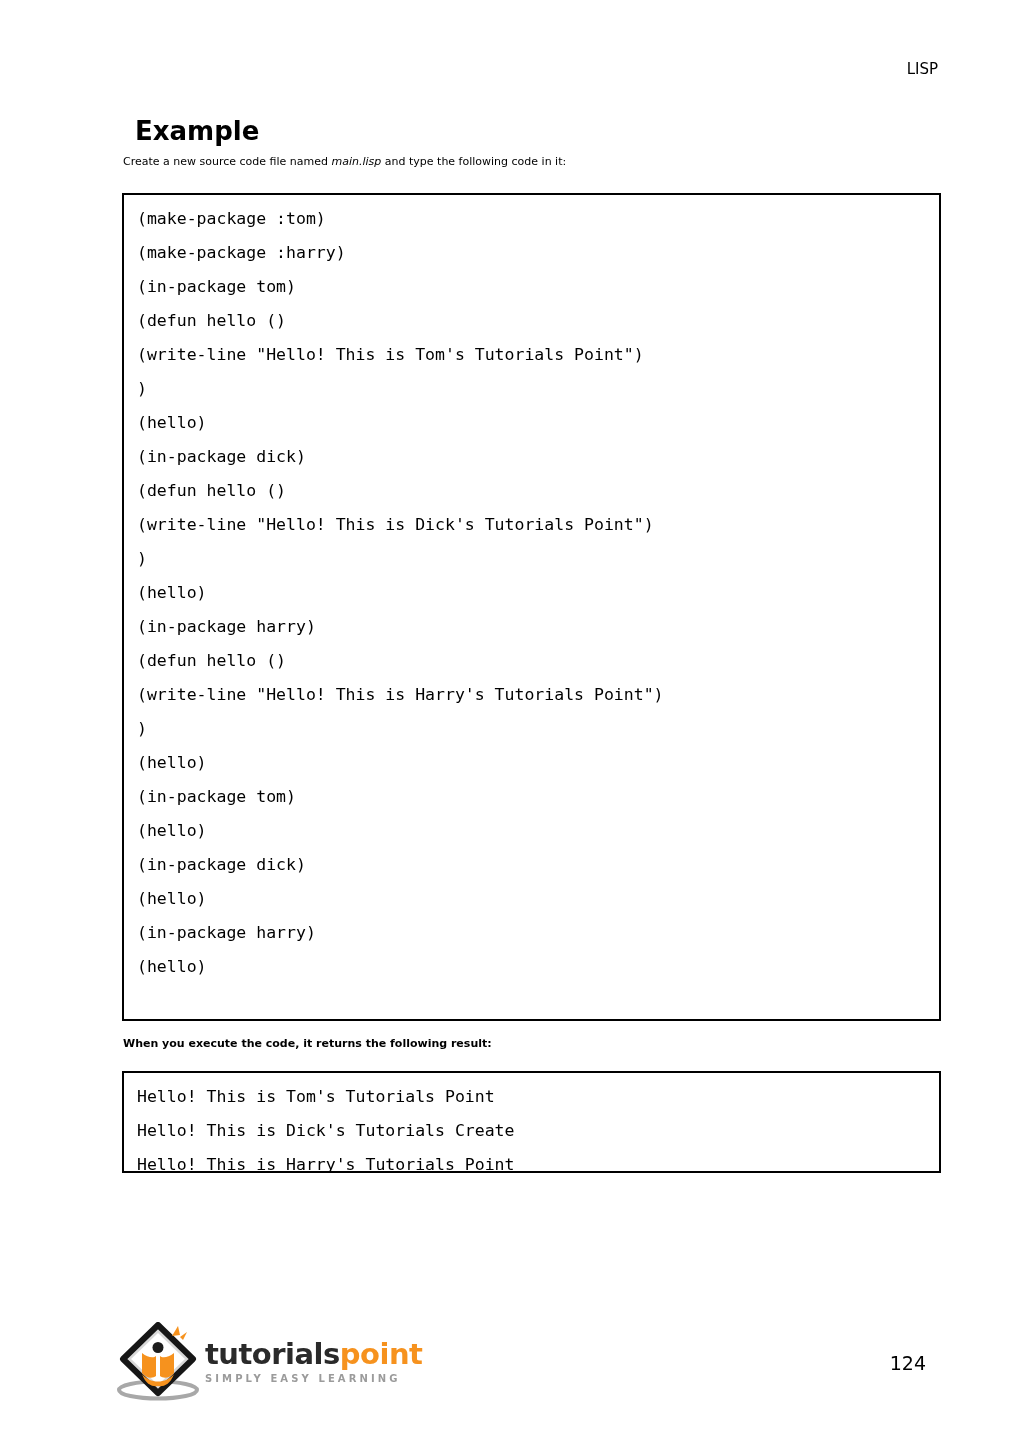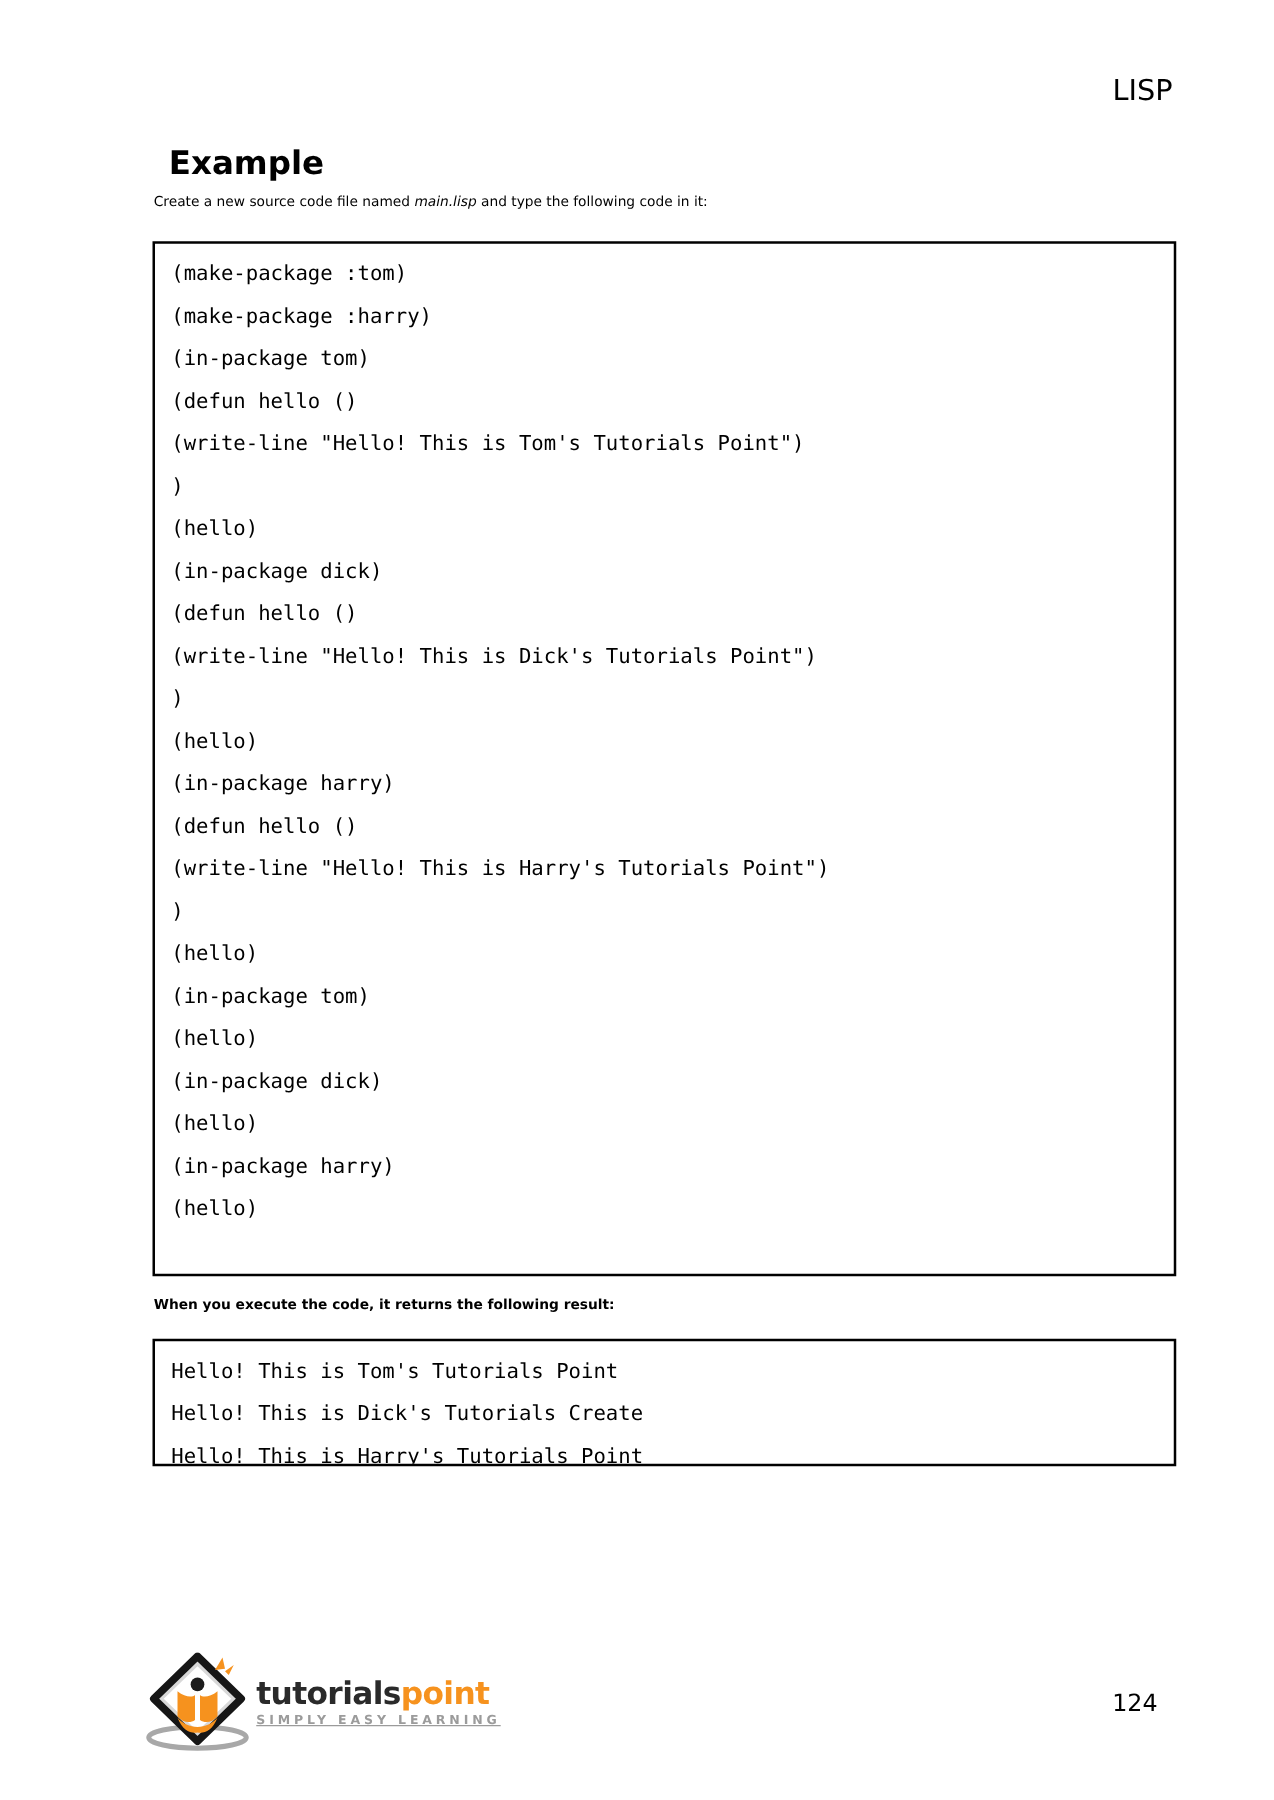--- a/index.html
+++ b/index.html
@@ -12,21 +12,21 @@
     background: #ffffff;
     font-family: "DejaVu Sans", "Liberation Sans", sans-serif;
     color: var(--text, #000000);
     overflow: hidden;
   }
 
   .page-header {
     position: absolute;
     top: 60px;
     right: 81px;
-    font-size: 23px;
+    font-size: 15px;
     color: var(--text, #000000);
   }
 
   .heading {
     position: absolute;
     top: 104px;
     left: 123px;
     margin: 12px;
     font-size: 26px;
     font-weight: bold;
@@ -66,36 +66,35 @@
 
   .footer-logo {
     position: absolute;
     left: 116px;
     top: 1322px;
     display: flex;
     align-items: center;
   }
   .logo-text { margin-left: 5px; }
   .brand {
-    font-size: 25px;
+    font-size: 29px;
     font-weight: bold;
     letter-spacing: -0.5px;
     line-height: 1;
     white-space: nowrap;
   }
   .brand .brand-black  { color: var(--brand-dark, #2a2a2a); }
   .brand .brand-orange { color: var(--brand-orange, #f6921e); }
   .tagline {
     margin-top: 4px;
     font-size: 10px;
     font-weight: bold;
     letter-spacing: 3.1px;
     color: var(--tagline-gray, #9b9b9b);
     white-space: nowrap;
-    text-decoration: underline;
   }
 
   .page-number {
     position: absolute;
     top: 1352px;
     right: 93px;
     font-size: 19px;
   }
 </style>
 </head>

